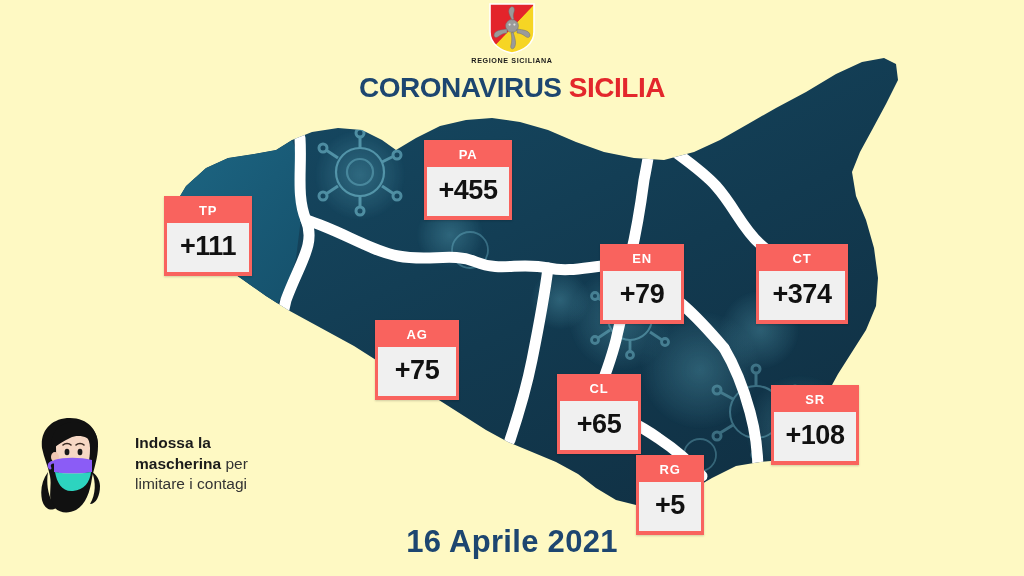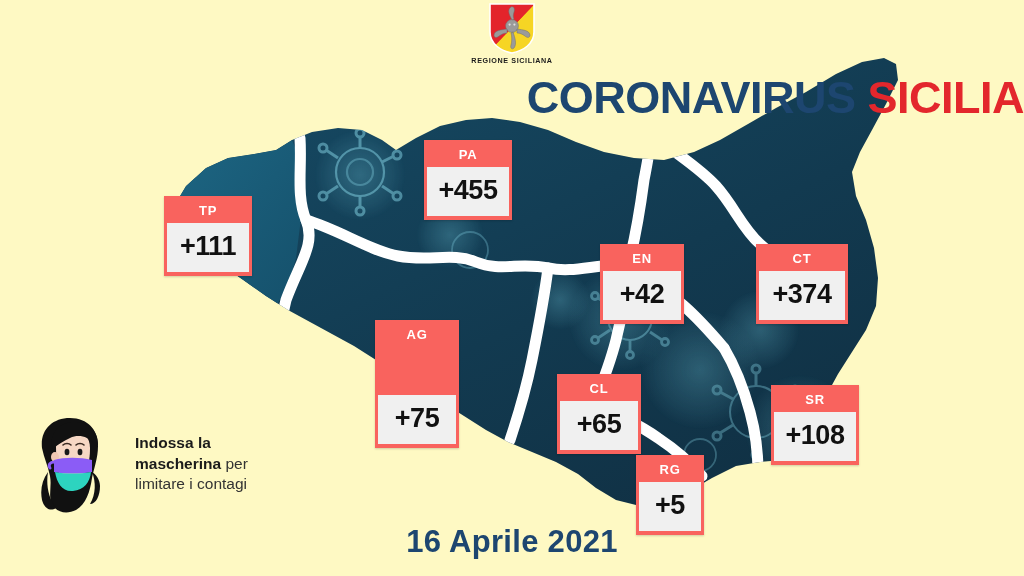--- a/index.html
+++ b/index.html
@@ -38,22 +38,22 @@
     letter-spacing: 0.6px;
     color: #1b1b1b;
     font-family: "Liberation Sans", sans-serif;
   }
 
   
   #title {
     position: absolute;
     top: 72px;
     left: 0; right: 0;
-    text-align: right;
-    font-size: 45px;
+    text-align: center;
+    font-size: 28px;
     font-weight: bold;
     letter-spacing: -0.5px;
     font-family: "Liberation Sans", sans-serif;
     white-space: nowrap;
     z-index: 6;
   }
   #title .w1 { color: #1d4670; }
   #title .w2 { color: #e3272c; }
 
   
@@ -343,28 +343,28 @@
     <div class="bname">TP</div>
     <div class="bval">+111</div>
   </div>
 
   <div class="badge" style="left:424px; top:140px; width:88px;">
     <div class="bname">PA</div>
     <div class="bval">+455</div>
   </div>
 
 
-  <div class="badge" style="left:375px; top:320px; width:84px;gap:48px;">
+  <div class="badge" style="left:375px; top:320px; width:84px;">
     <div class="bname">AG</div>
     <div class="bval">+75</div>
   </div>
 
   <div class="badge" style="left:600px; top:244px; width:84px;">
     <div class="bname">EN</div>
-    <div class="bval">+42</div>
+    <div class="bval">+79</div>
   </div>
 
   <div class="badge" style="left:756px; top:244px; width:92px;">
     <div class="bname">CT</div>
     <div class="bval">+374</div>
   </div>
 
   <div class="badge" style="left:557px; top:374px; width:84px;">
     <div class="bname">CL</div>
     <div class="bval">+65</div>

